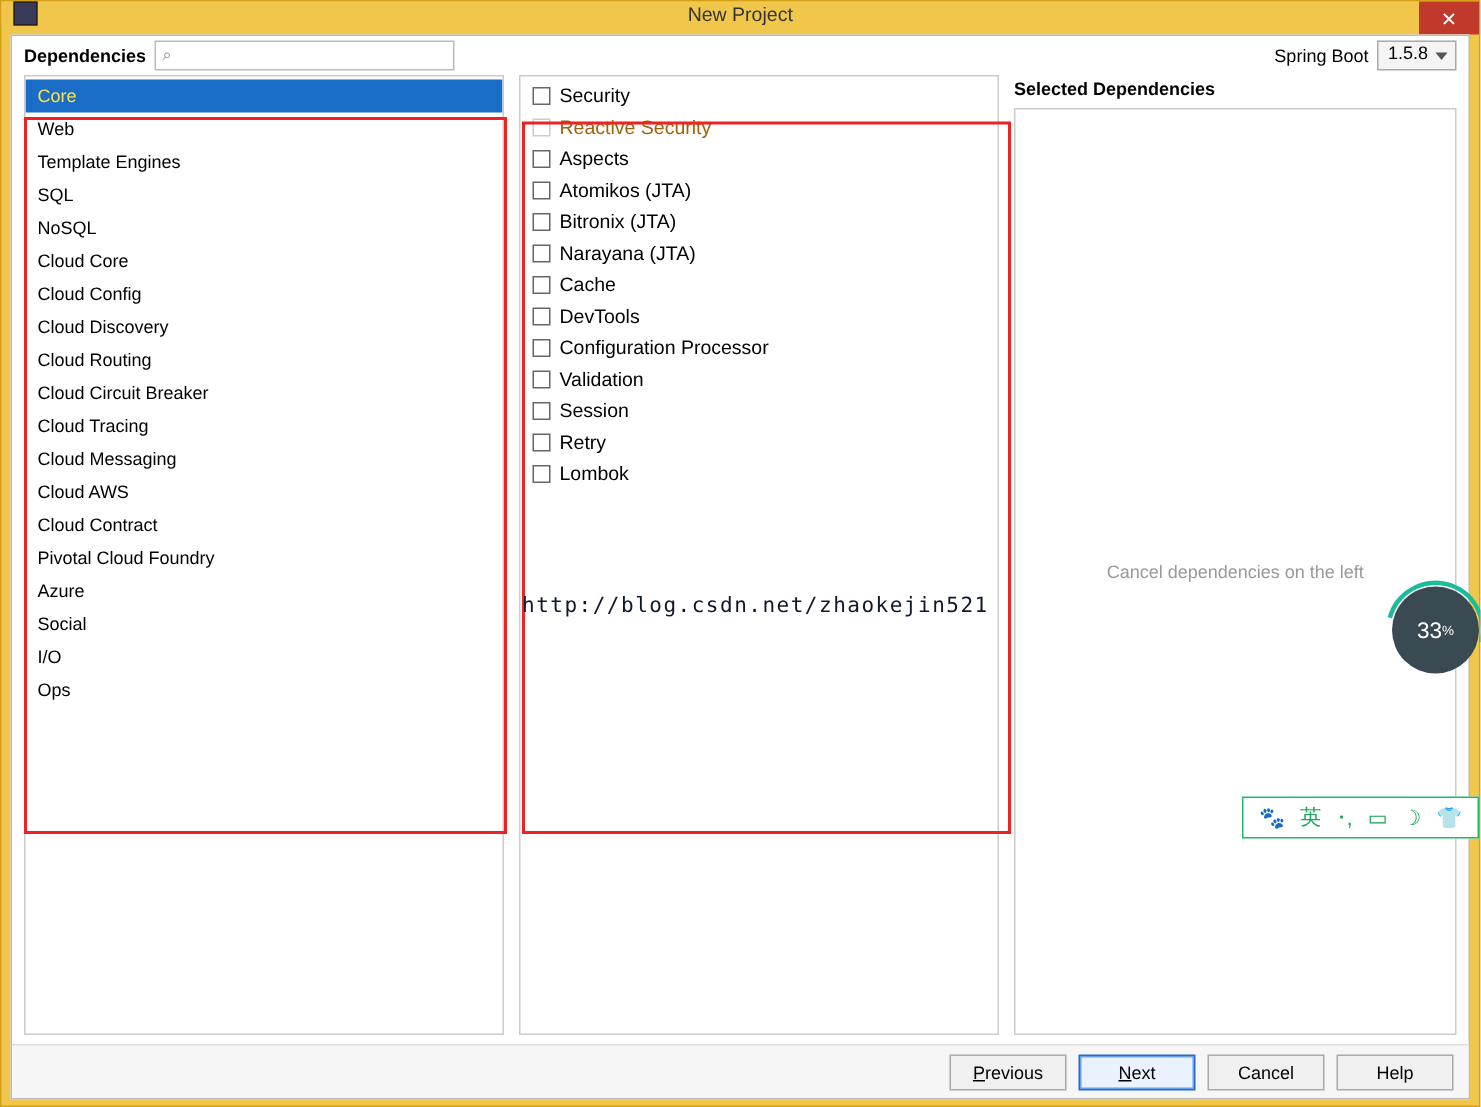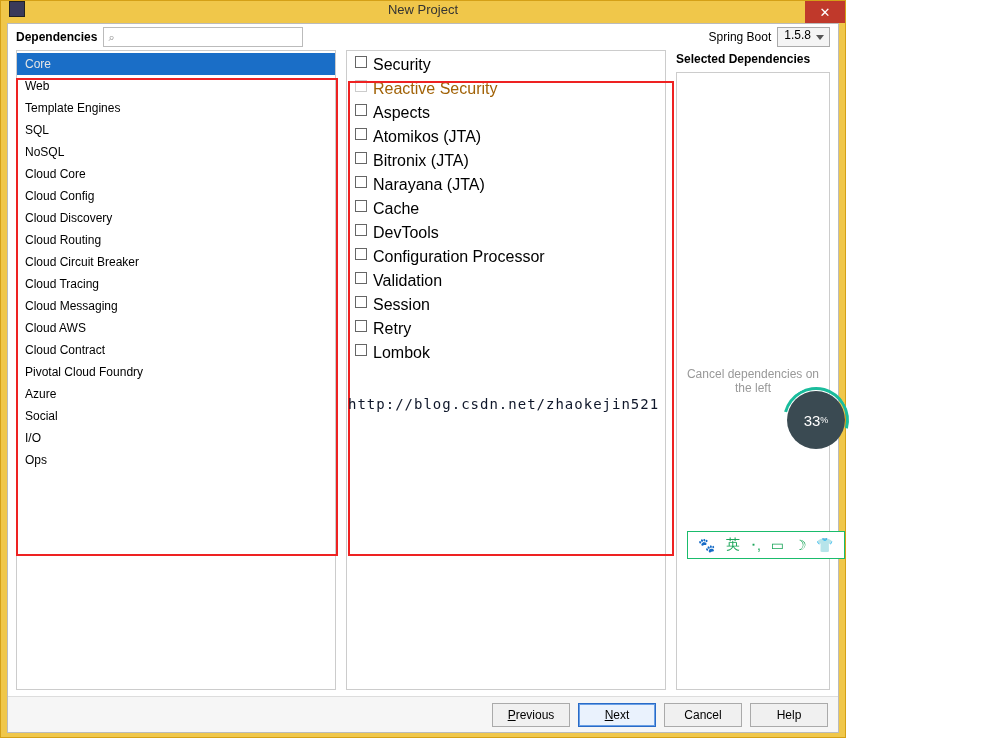--- a/index.html
+++ b/index.html
@@ -6,21 +6,21 @@
   body {
     font-family: "Segoe UI", Tahoma, sans-serif;
     font-size: 12px;
     background: #fff;
     width: 987px;
     height: 738px;
     overflow: hidden;
     position: relative;
   }
   .window {
-    width: 846px;
+    width: 987px;
     height: 738px;
     background: #f0c74a;
     border: 1px solid #d4a017;
     position: relative;
     display: flex;
     flex-direction: column;
   }
   .titlebar {
     height: 30px;
     background: #f0c74a;
@@ -137,27 +137,28 @@
     height: 640px;
   }
   .cat-item {
     padding: 4px 8px;
     font-size: 12px;
     cursor: pointer;
     white-space: nowrap;
   }
   .cat-item.selected {
     background: #1a6ec7;
-    color: #e5e5e5;
+    color: #fde047;
   }
   .dep-item {
     display: flex;
+    align-items: center;
     padding: 3px 8px;
     gap: 6px;
-    font-size: 16px;
+    font-size: 13px;
     cursor: pointer;
   }
   .dep-item.disabled { color: #a16207; }
   .chk {
     width: 12px; height: 12px;
     border: 1px solid #666;
     background: #fff;
     flex-shrink: 0;
   }
   .dep-item.disabled .chk { border-color: #ccc; }

